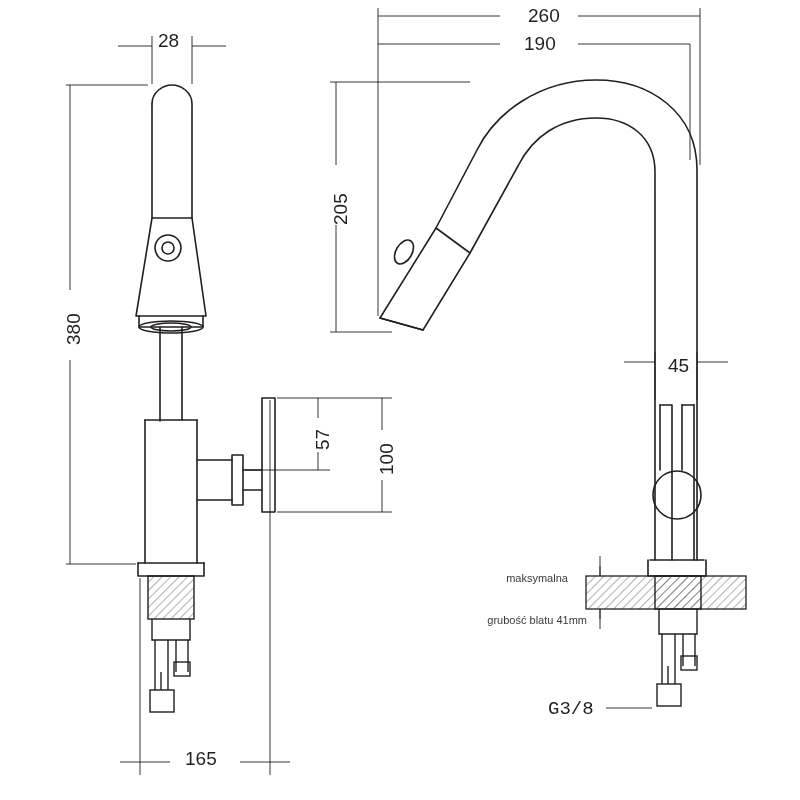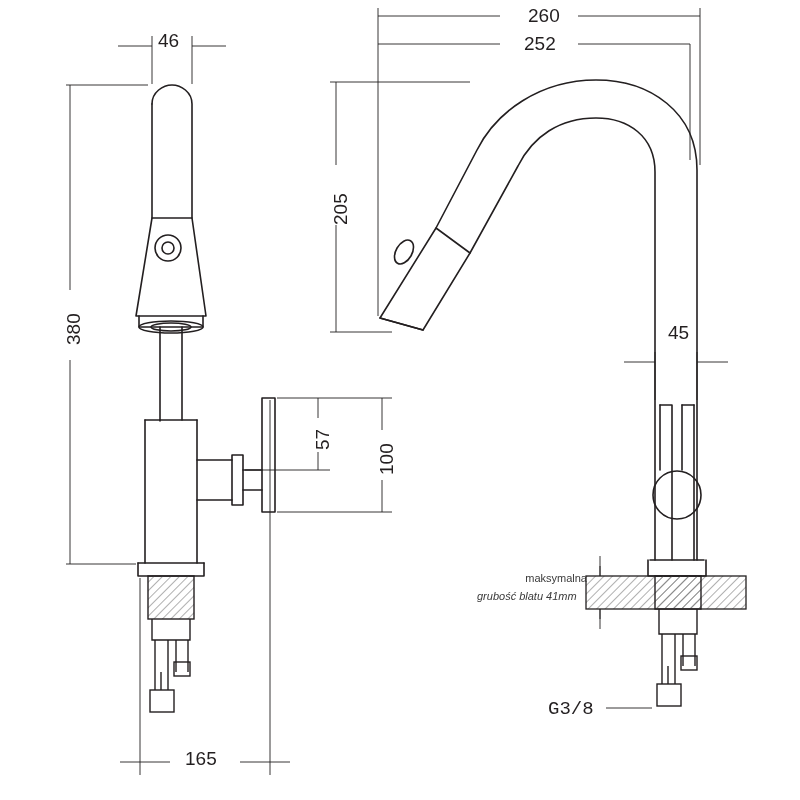--- a/index.html
+++ b/index.html
@@ -192,36 +192,36 @@
 
       <line x1="600" y1="576" x2="600" y2="566"></line>
       <line x1="600" y1="609" x2="600" y2="619"></line>
       <line x1="600" y1="556" x2="600" y2="576" marker-end="arrR"></line>
       <line x1="600" y1="609" x2="600" y2="629" marker-start="arrL"></line>
 
       <line x1="606" y1="708" x2="652" y2="708" marker-end="arrR"></line>
     </g>
   </svg>
 
-  <div class="dimlabel big" style="left:158px; top:30px;">46</div>
+  <div class="dimlabel big" style="left:158px; top:30px;">28</div>
 
   <div class="dimlabel big rot90" style="left:63px; top:345px;">380</div>
 
   <div class="dimlabel big" style="left:185px; top:748px;">165</div>
 
   <div class="dimlabel big rot90" style="left:312px; top:450px;">57</div>
 
   <div class="dimlabel big rot90" style="left:376px; top:475px;">100</div>
 
   <div class="dimlabel big" style="left:528px; top:5px;">260</div>
 
-  <div class="dimlabel big" style="left:524px; top:33px;">252</div>
+  <div class="dimlabel big" style="left:524px; top:33px;">190</div>
 
   <div class="dimlabel big rot90" style="left:330px; top:225px;">205</div>
 
-  <div class="dimlabel big" style="left:668px; top:322px;">45</div>
+  <div class="dimlabel big" style="left:668px; top:355px;">45</div>
 
   <div class="dimlabel big" style="left:548px; top:698px;font-family:Liberation Mono, monospace;">G3/8</div>
 
-  <div class="dimlabel small" style="left:487px; top:571px; text-align:right; width:100px;">maksymalna</div>
-  <div class="dimlabel small" style="left:477px; top:589px; width:110px;font-style:italic;">grubość blatu 41mm</div>
+  <div class="dimlabel small" style="left:487px; top:571px; text-align:center; width:100px;">maksymalna</div>
+  <div class="dimlabel small" style="left:477px; top:613px; text-align:right; width:110px;">grubość blatu 41mm</div>
 
 </div>
 
 </body></html>

